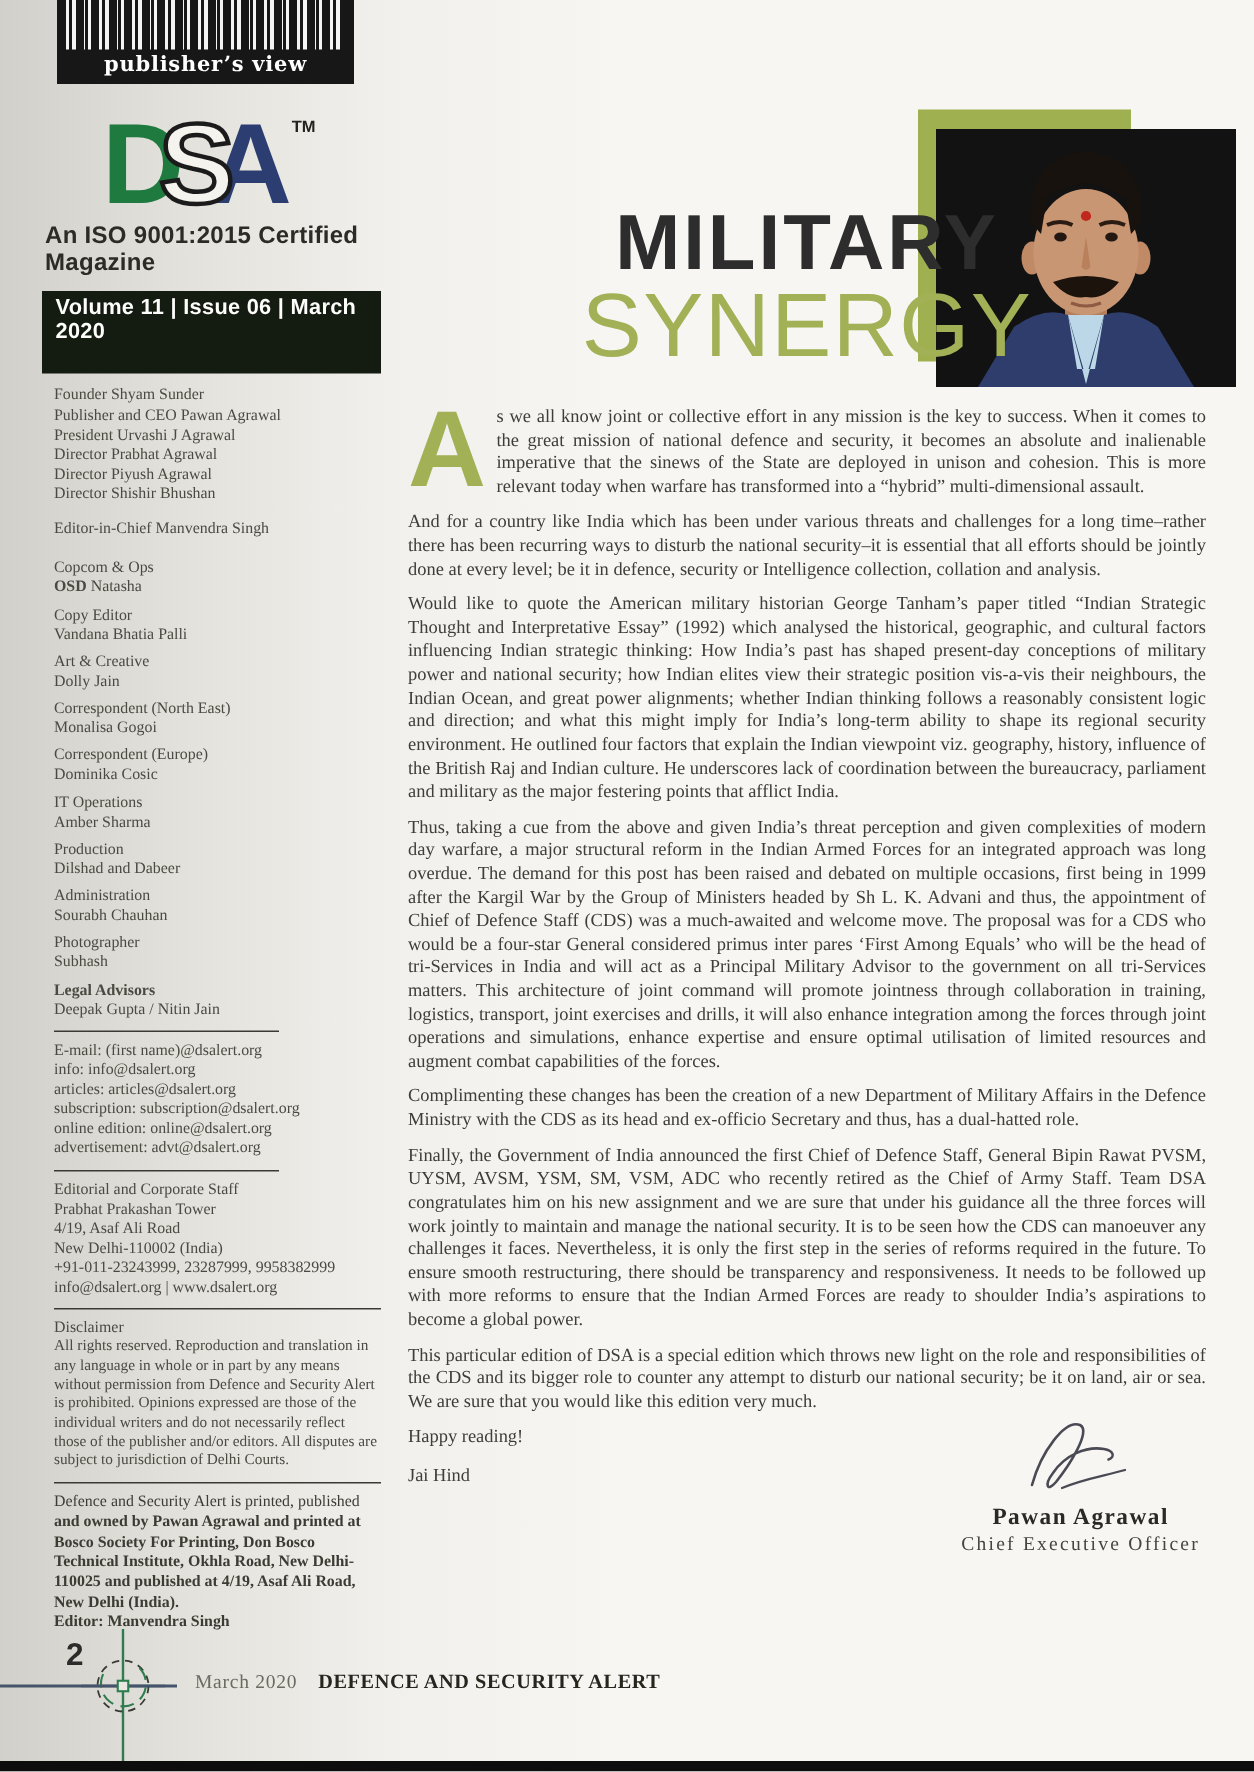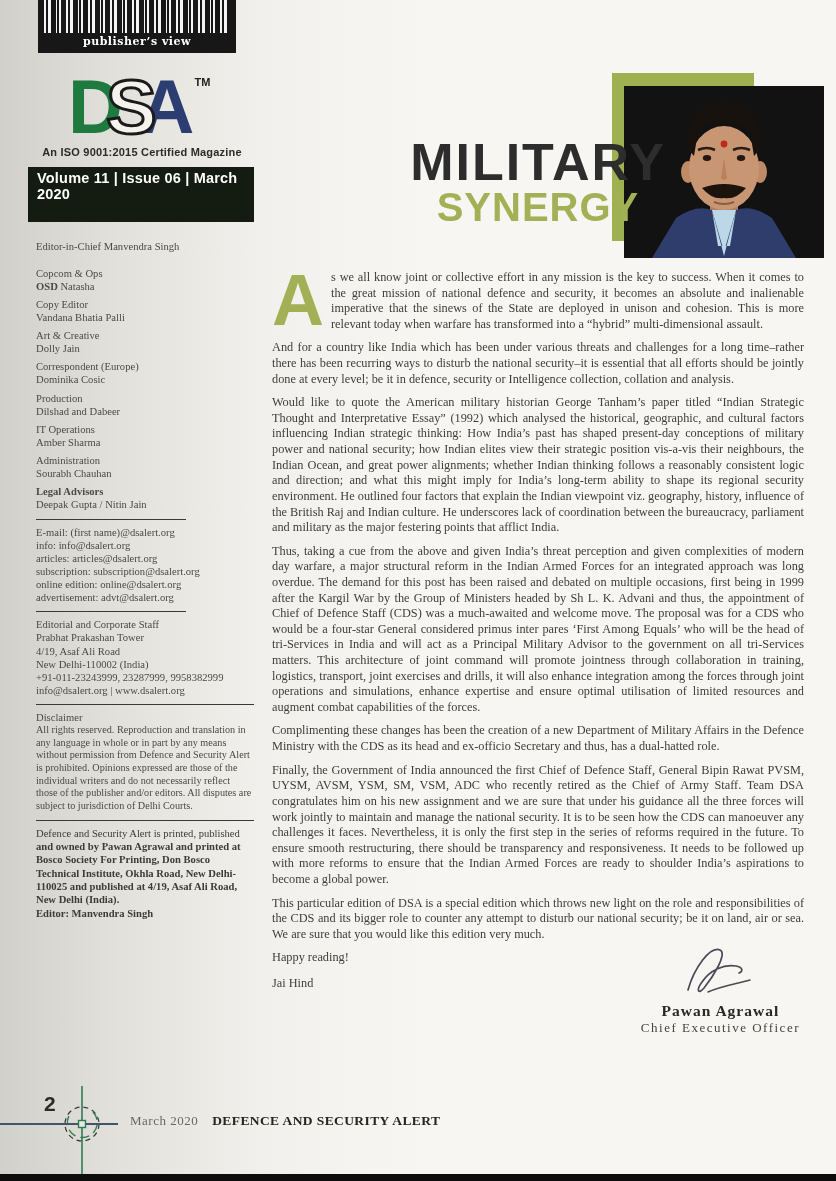--- a/index.html
+++ b/index.html
@@ -3,44 +3,44 @@
 <meta charset="utf-8">
 <style>
   html,body{margin:0;padding:0;}
   .page{position:relative;width:836px;height:1181px;overflow:hidden;
     background:linear-gradient(90deg,#d2d0ca 0,#e3e1db 120px,#f1f0ec 260px,#f7f6f2 420px,#f7f6f2 100%);
     font-family:"Liberation Serif",serif;}
   
   .sidebar{position:absolute;left:28px;top:0;width:226px;}
   .pub-tag{width:186px;margin-left:10px;background:#171717;padding:0 6px 5px 6px;}
   .barcode{height:33px;background:repeating-linear-gradient(90deg,#f4f4f4 0 2px,#171717 2px 4px,#f4f4f4 4px 7px,#171717 7px 12px,#f4f4f4 12px 13px,#171717 13px 15px,#f4f4f4 15px 17px,#171717 17px 22px);}
-  .pub-label{color:#fff;font-family:"DejaVu Serif",serif;font-weight:bold;font-size:11px;text-align:center;padding-top:2px;letter-spacing:.5px;}
+  .pub-label{color:#fff;font-family:"DejaVu Serif",serif;font-weight:bold;font-size:14px;text-align:center;padding-top:2px;letter-spacing:.5px;}
   .logo-block{margin-top:20px;}
   .dsa{display:flex;align-items:flex-start;margin-left:40px;}
   .dsa .ltr{font-family:"Liberation Sans",sans-serif;font-weight:900;font-size:76px;line-height:.9;position:relative;}
   .l-d{color:#1e7a3e;z-index:1;}
   .l-s{color:#f4f3ee;-webkit-text-stroke:3px #1b1b1b;margin:0 -17px;z-index:3;}
   .l-a{color:#2c3e71;z-index:2;}
   .tm{font-size:11px;font-weight:700;color:#23231f;font-family:"Liberation Sans",sans-serif;margin-top:3px;}
-  .tagline{margin-top:5px;margin-left:2px;font-family:"Liberation Sans",sans-serif;font-weight:700;font-size:11px;color:#2c2c27;letter-spacing:.2px;text-align:center;}
+  .tagline{margin-top:5px;margin-left:2px;font-family:"Liberation Sans",sans-serif;font-weight:700;font-size:16px;color:#2c2c27;letter-spacing:.2px;}
   .volume-bar{margin-top:9px;background:#141b10;color:#fdfdfb;font-family:"Liberation Sans",sans-serif;font-weight:700;font-size:14.5px;padding:3px 9px 20px;width:fit-content;letter-spacing:.2px;}
   .masthead{margin-top:8px;margin-left:8px;font-size:10.6px;line-height:1.24;color:#4a4a42;width:218px;}
   .mh-line{min-height:12px;}
   .gap-s{height:10px;}.gap-m{height:13px;}
   .mh-role-group{margin-bottom:5px;}
   .bold,b{font-weight:700;}
   .divider{border:none;border-top:1.4px solid #3a3a34;margin:7px 0 6px;}
   .d-short{width:150px;}.d-full{width:218px;}
   .disclaimer-text{font-size:10.2px;}
   .print-block{font-size:10.6px;line-height:1.26;color:#3c3c34;}
   
   .content{position:absolute;left:272px;top:138px;width:532px;}
   .title-block{height:132px;text-align:center;}
   .title-top{font-family:"Liberation Sans",sans-serif;font-weight:800;font-size:52px;line-height:.95;color:#2d2d2d;letter-spacing:2px;}
-  .title-bottom{font-family:"Liberation Sans",sans-serif;font-weight:700;font-size:40px;line-height:1;color:#a3b156;letter-spacing:1px;}
+  .title-bottom{font-family:"Liberation Sans",sans-serif;font-weight:400;font-size:60px;line-height:1;color:#a3b156;letter-spacing:1px;}
   .body-para{margin:0 0 8px;text-align:justify;font-size:12.3px;line-height:1.27;color:#3e3e38;}
   .dropcap{float:left;font-family:"Liberation Sans",sans-serif;font-weight:900;font-size:72px;line-height:.72;color:#a3b156;margin:5px 7px 0 0;}
   .closing-row{display:flex;justify-content:space-between;align-items:flex-start;margin-top:6px;}
   .closing-line{font-size:12.3px;color:#3e3e38;margin-bottom:11px;}
   .sig-block{text-align:center;margin-right:4px;margin-top:-10px;}
   .sig-name{font-weight:700;font-size:15.5px;color:#2a2a25;letter-spacing:1px;}
   .sig-title{font-size:13px;color:#45453e;letter-spacing:1.5px;}
   
   .photo-wrap{position:absolute;right:12px;top:86px;width:200px;height:172px;}
   .photo-bg{position:absolute;left:-12px;top:-13px;width:142px;height:168px;background:#9fb050;}
@@ -70,51 +70,67 @@
         <span class="ltr l-d">D</span>
         <span class="ltr l-s">S</span>
         <span class="ltr l-a">A</span>
         <span class="tm">TM</span>
       </div>
       <div class="tagline">An ISO 9001:2015 Certified Magazine</div>
       <div class="volume-bar">Volume 11 | Issue 06 | March 2020</div>
     </div>
 
     <div class="masthead">
+      <div>
+          <div class="mh-line">Founder Shyam Sunder</div>
+          <div class="mh-line">Publisher and CEO Pawan Agrawal</div>
+          <div class="mh-line">President Urvashi J Agrawal</div>
+          <div class="mh-line">Director Prabhat Agrawal</div>
+          <div class="mh-line">Director Piyush Agrawal</div>
+          <div class="mh-line">Director Shishir Bhushan</div>
+        </div>
       <div class="gap-s"></div>
       <div class="mh-line">Editor-in-Chief Manvendra Singh</div>
       <div class="gap-m"></div>
       <div>
           <div class="mh-role-group">
             <div class="mh-line">Copcom &amp; Ops</div>
             <div class="mh-line"><b>OSD</b> <span>Natasha</span></div>
           </div>
           <div class="mh-role-group">
             <div class="mh-line">Copy Editor</div>
             <div class="mh-line"><span>Vandana Bhatia Palli</span></div>
           </div>
           <div class="mh-role-group">
             <div class="mh-line">Art &amp; Creative</div>
             <div class="mh-line"><span>Dolly Jain</span></div>
           </div>
           <div class="mh-role-group">
+            <div class="mh-line">Correspondent (North East)</div>
+            <div class="mh-line"><span>Monalisa Gogoi</span></div>
+          </div>
+          <div class="mh-role-group">
             <div class="mh-line">Correspondent (Europe)</div>
             <div class="mh-line"><span>Dominika Cosic</span></div>
           </div>
           <div class="mh-role-group">
+            <div class="mh-line">IT Operations</div>
+            <div class="mh-line"><span>Amber Sharma</span></div>
+          </div>
+          <div class="mh-role-group">
             <div class="mh-line">Production</div>
             <div class="mh-line"><span>Dilshad and Dabeer</span></div>
           </div>
           <div class="mh-role-group">
-            <div class="mh-line">IT Operations</div>
-            <div class="mh-line"><span>Amber Sharma</span></div>
-          </div>
-          <div class="mh-role-group">
             <div class="mh-line">Administration</div>
             <div class="mh-line"><span>Sourabh Chauhan</span></div>
+          </div>
+          <div class="mh-role-group">
+            <div class="mh-line">Photographer</div>
+            <div class="mh-line"><span>Subhash</span></div>
           </div>
           <div class="mh-role-group">
             <div class="mh-line bold">Legal Advisors</div>
             <div class="mh-line"><span>Deepak Gupta / Nitin Jain</span></div>
           </div>
         </div>
 
       <hr class="divider d-short">
       <div>
           <div class="mh-line">E-mail: (first name)@dsalert.org</div>

